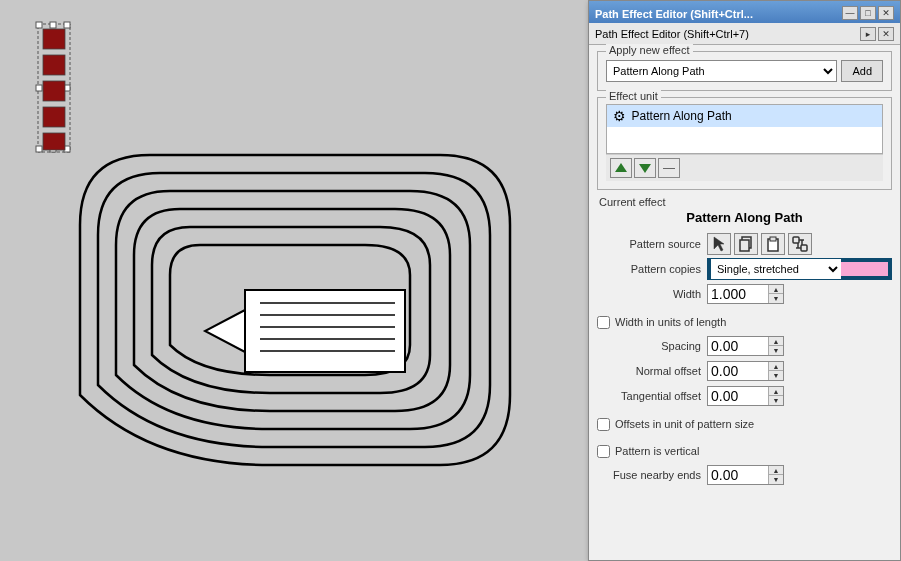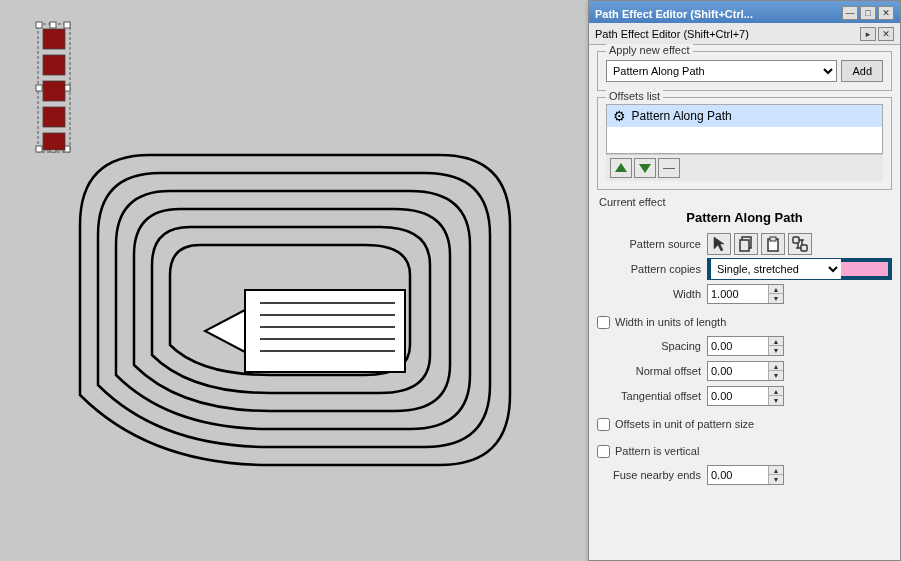--- a/index.html
+++ b/index.html
@@ -215,21 +215,21 @@
       display: flex;
       align-items: stretch;
       border: 1px solid #888;
       background: white;
       height: 20px;
     }
     .spinbox input {
       width: 60px;
       border: none;
       padding: 1px 3px;
-      font-size: 11px;
+      font-size: 14px;
       outline: none;
       background: white;
     }
     .spinbox-arrows {
       display: flex;
       flex-direction: column;
       border-left: 1px solid #aaa;
     }
     .spin-up, .spin-down {
       width: 14px;
@@ -373,21 +373,21 @@
       <span class="section-label">Apply new effect</span>
       <div class="apply-row">
         <select class="effect-select">
           <option>Pattern Along Path</option>
         </select>
         <button class="add-btn">Add</button>
       </div>
     </div>
 
     <div class="section-group">
-      <span class="section-label">Offsets list</span>
+      <span class="section-label">Effect unit</span>
       <div class="effect-list-box">
         <div class="effect-list-item">
           <span class="effect-icon">⚙</span>
           <span>Pattern Along Path</span>
         </div>
       </div>
       <div class="effect-list-actions">
         <div class="action-btn up">
           <svg width="14" height="14" viewBox="0 0 14 14">
             <polygon points="7,2 13,11 1,11" fill="#2a7a2a"></polygon>

